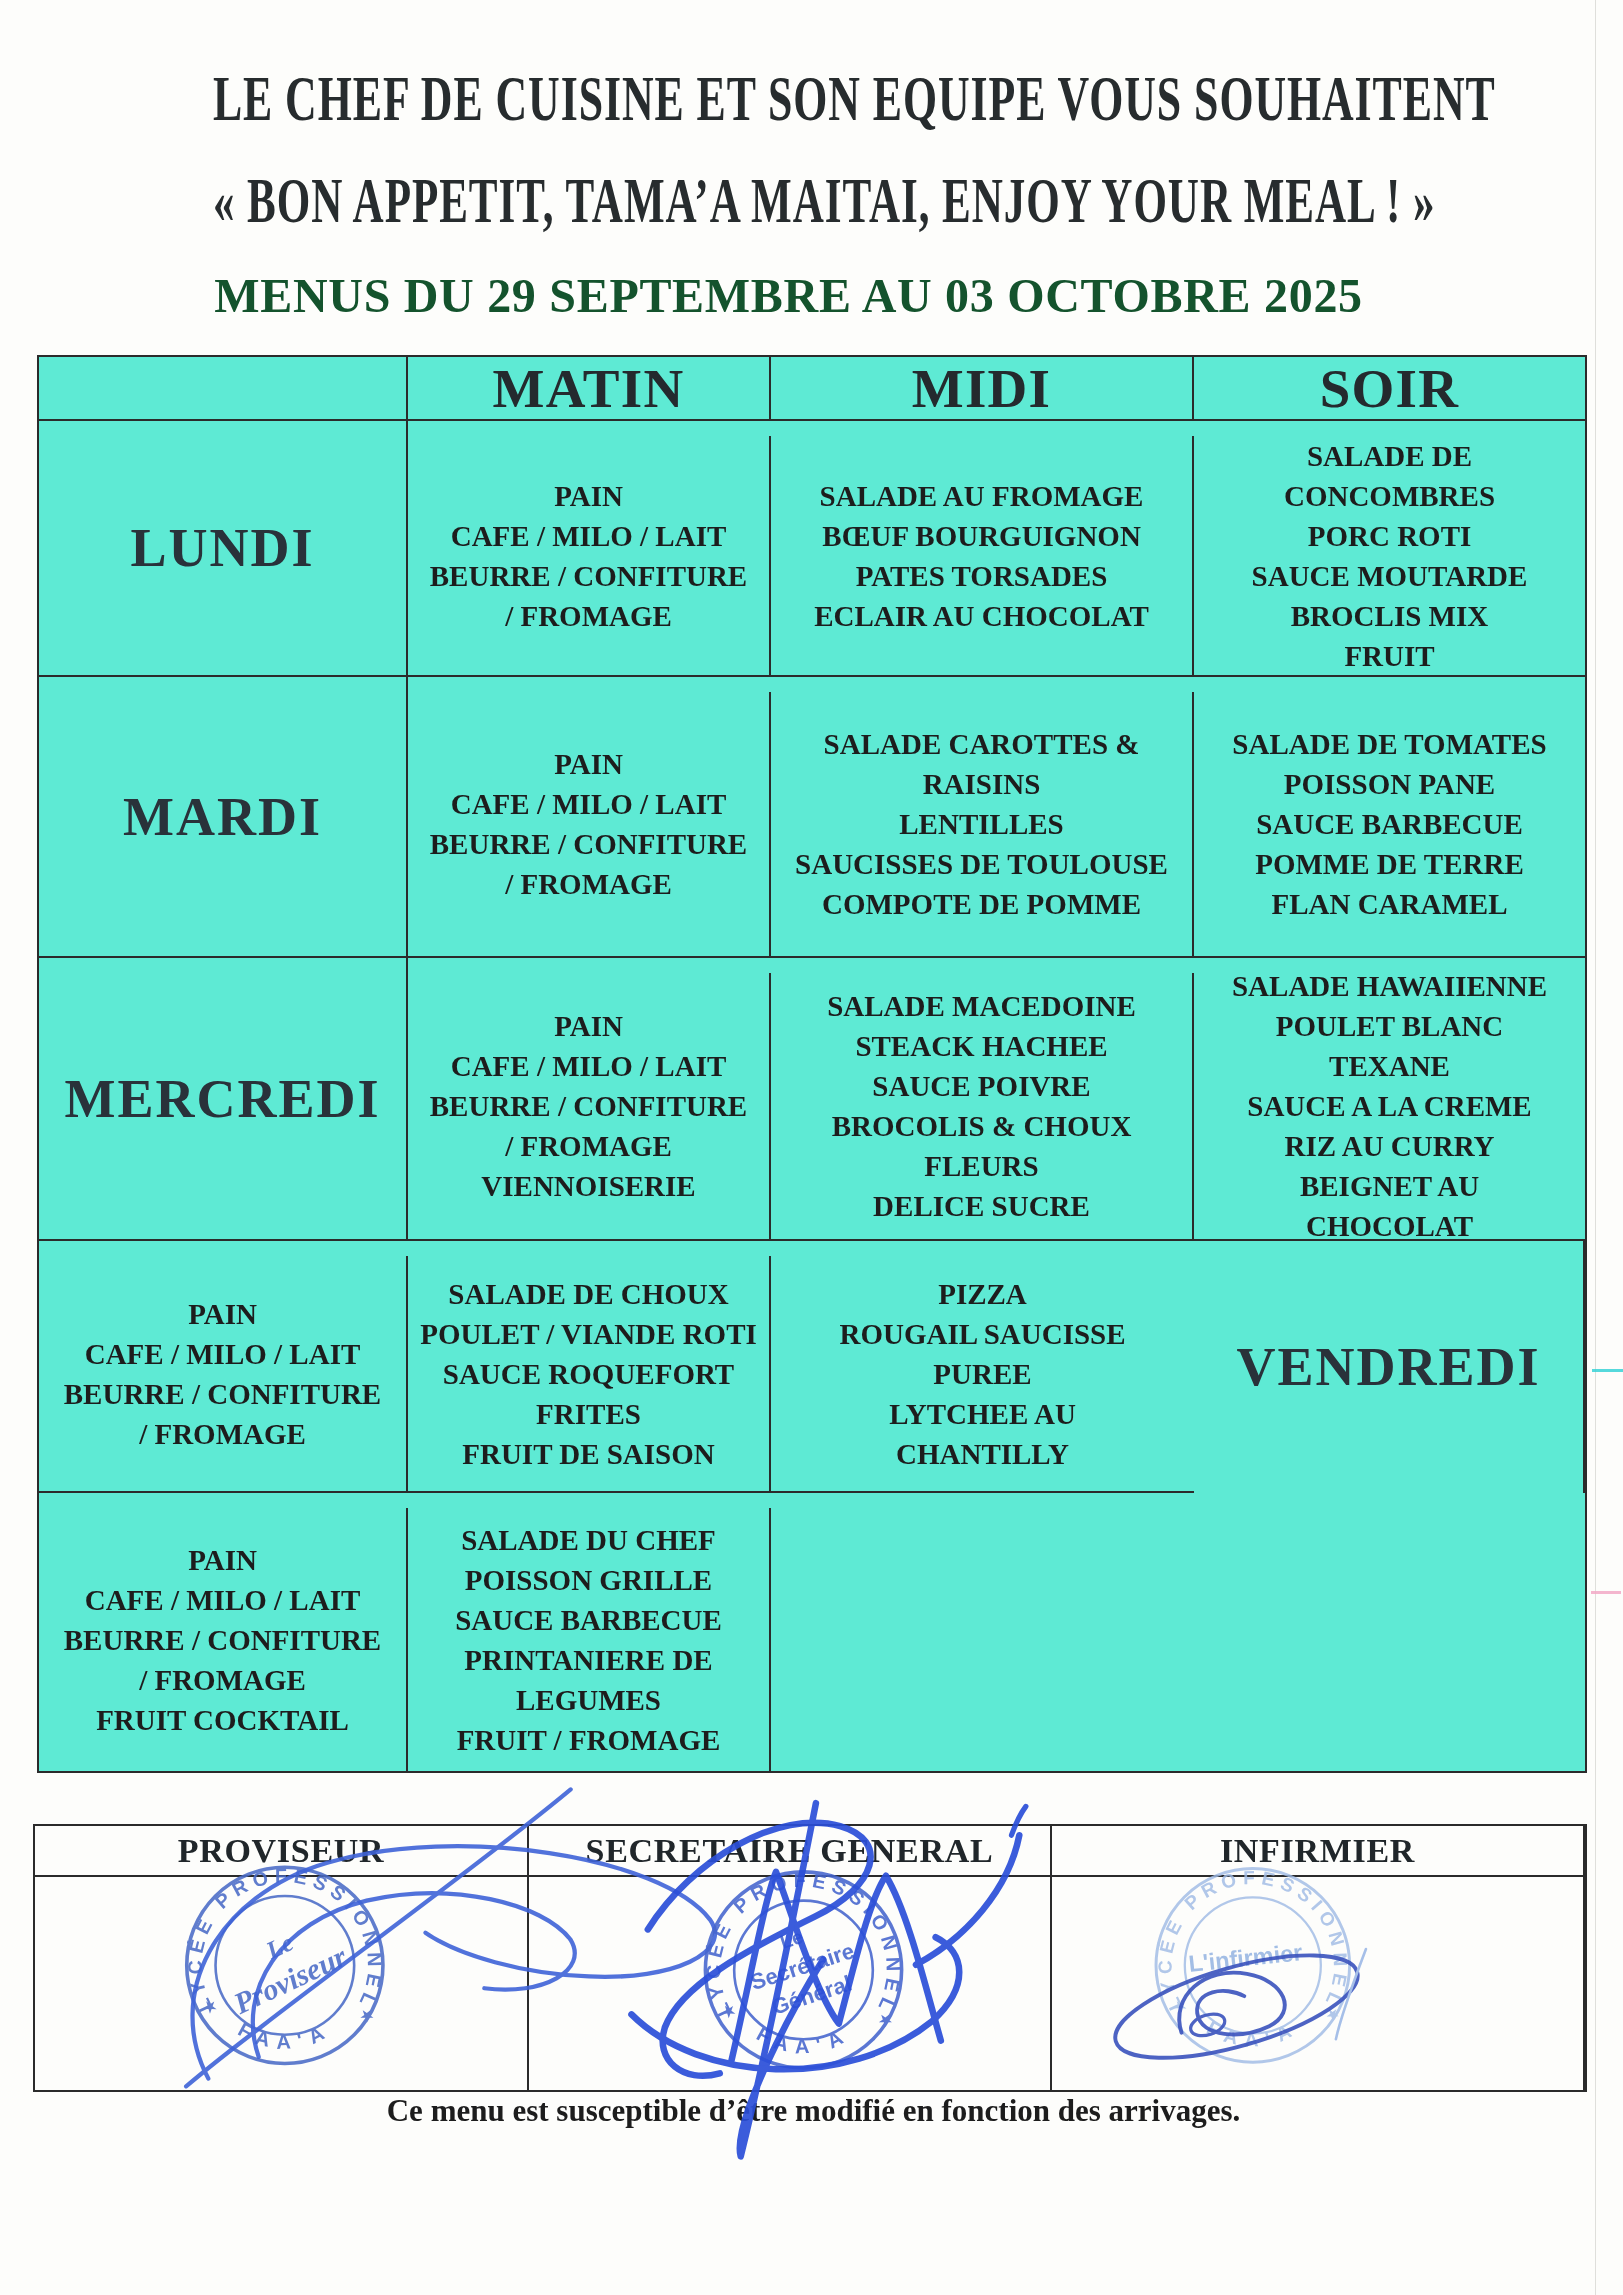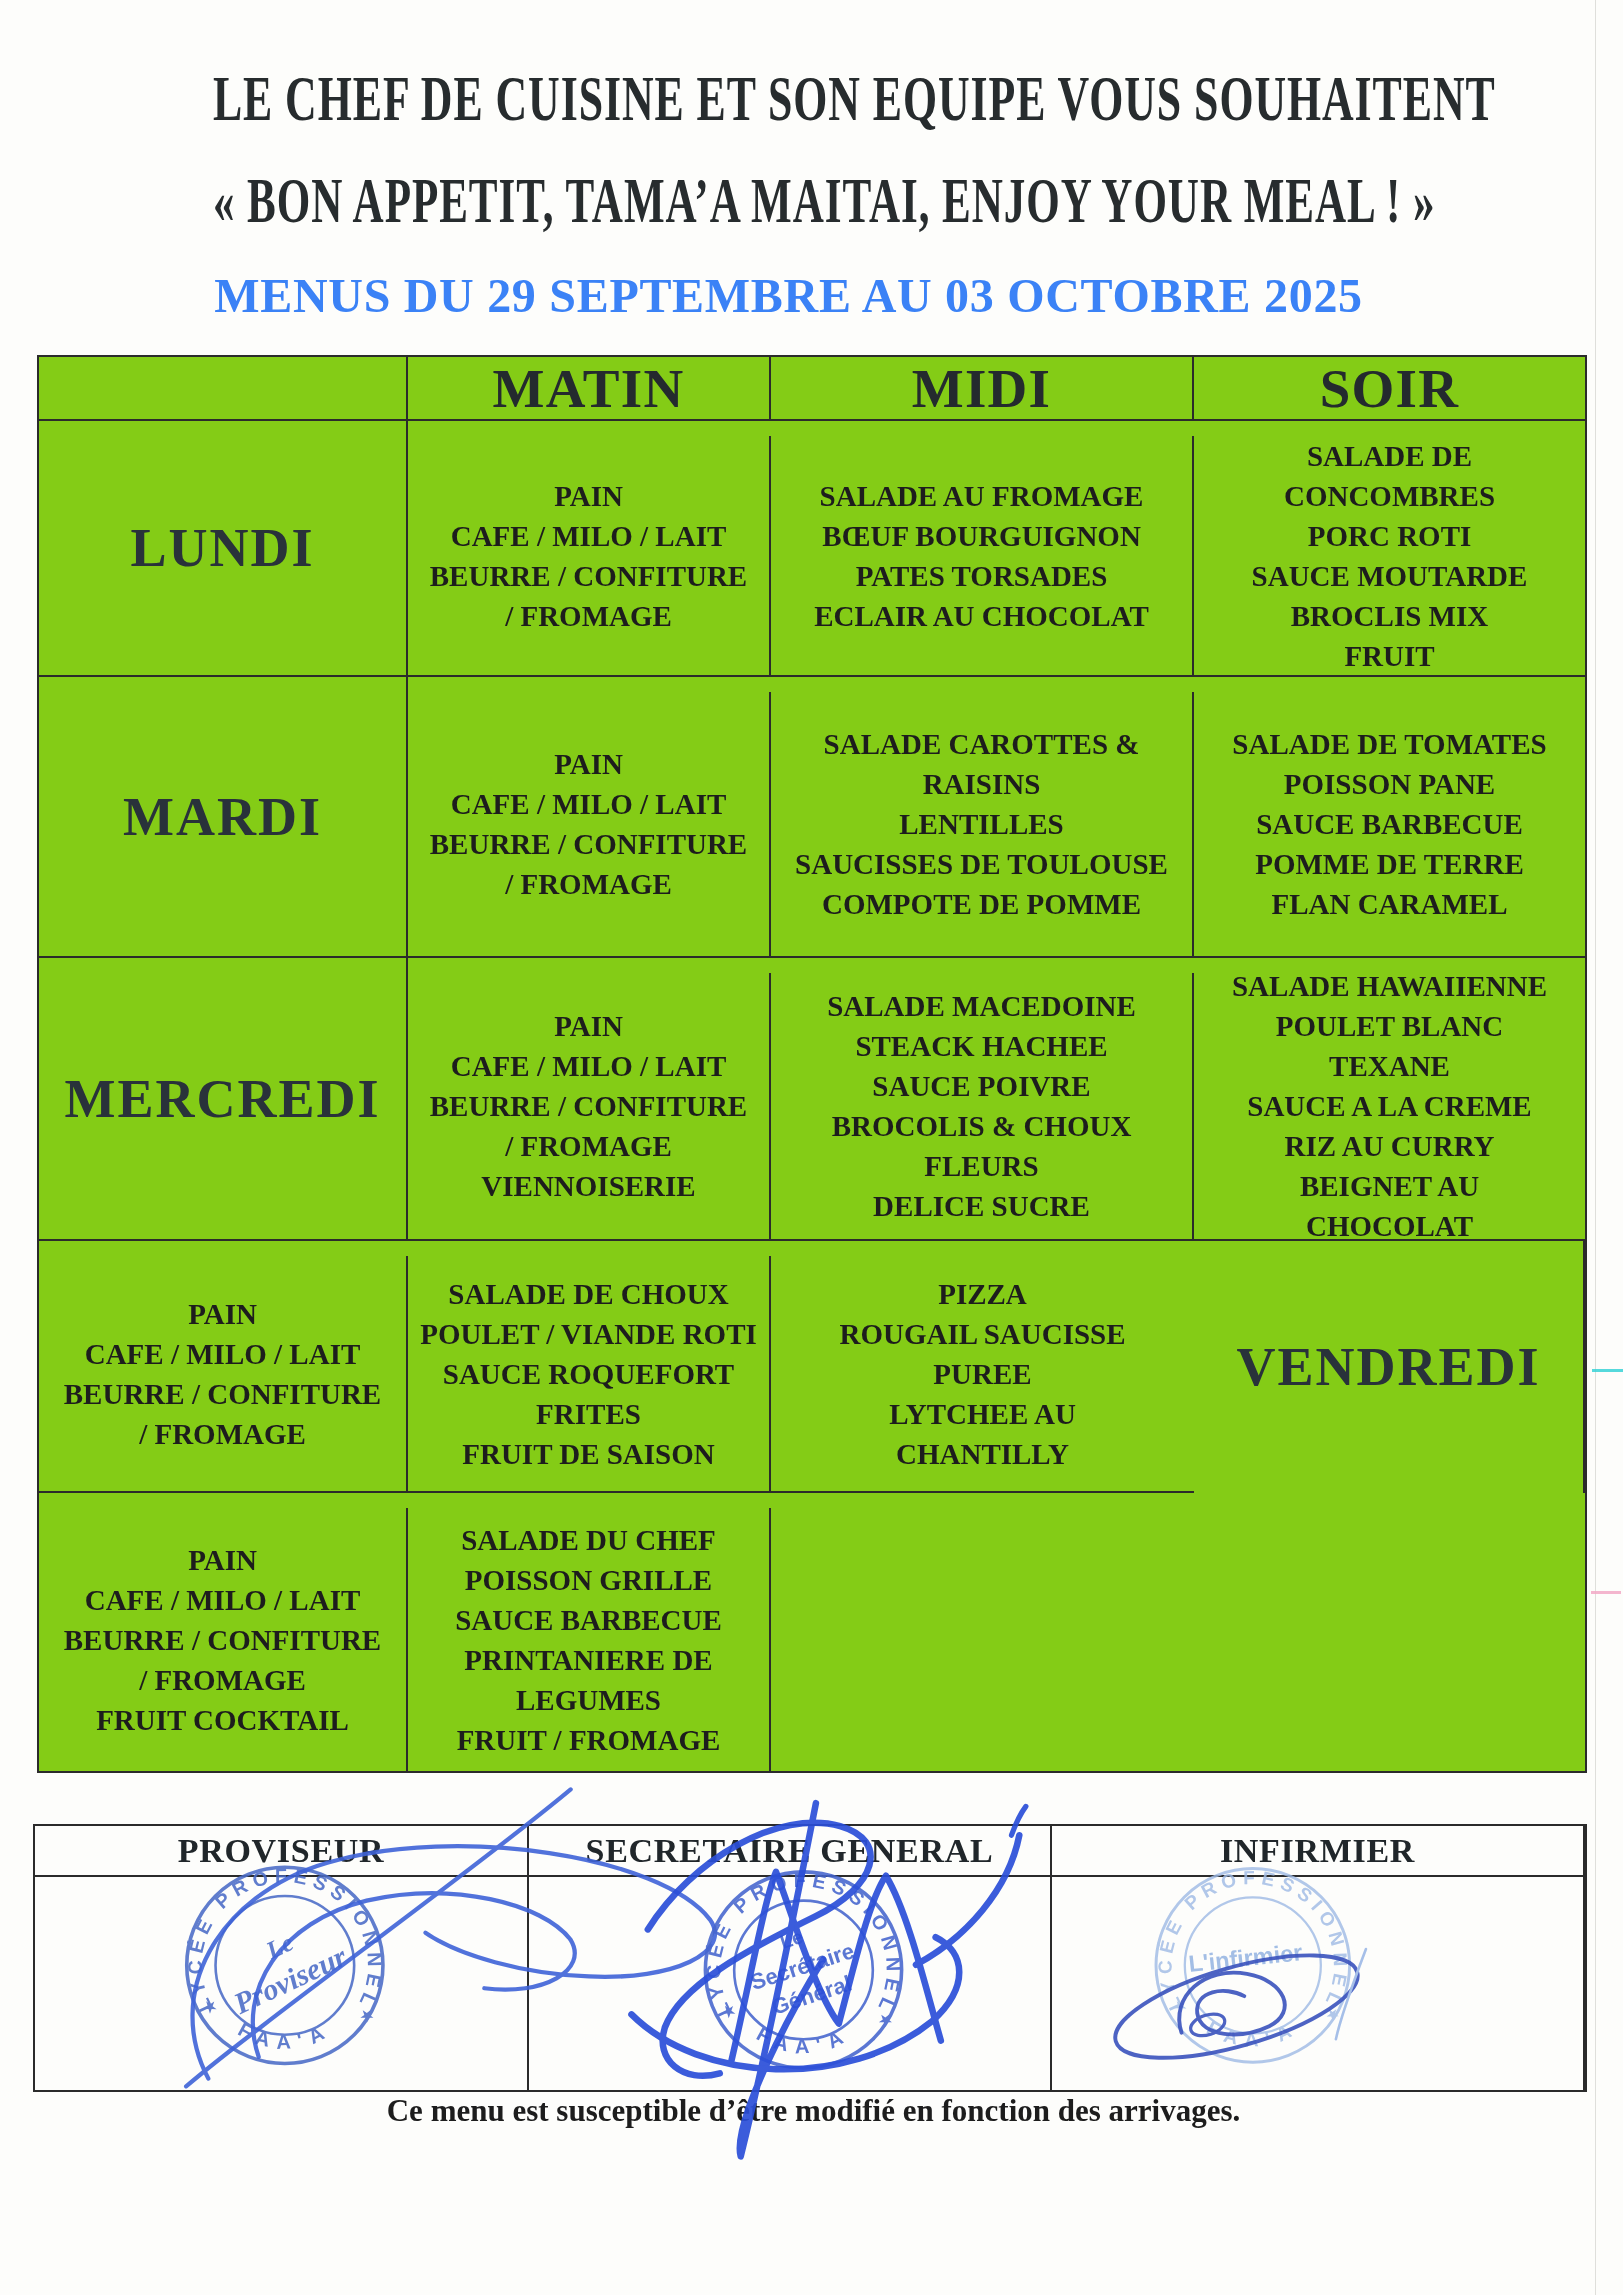--- a/index.html
+++ b/index.html
@@ -17,29 +17,29 @@
     text-align:center;font-weight:bold;white-space:nowrap;
   }
   .deco{
     transform:scaleX(0.73) scaleY(1.06);
     transform-origin:50% 50%;
     letter-spacing:1.3px;
     color:#272c2e;
   }
   .h1{top:65px;font-size:60px;}
   .h2{top:167px;font-size:59px;}
-  .h3{top:268px;font-size:48px;letter-spacing:0.7px;color:#3b82f6;}
+  .h3{top:268px;font-size:48px;letter-spacing:0.7px;color:#14532d;}
   
   .menu-table{
     position:absolute;left:37px;top:355px;
     display:grid;
     grid-template-columns:369px 363px 423px 391px;
     grid-template-rows:64px 256px 281px 283px 252px 278px;
     border:2.6px solid #2b2b2b;
-    background:#84cc16;
+    background:#5eead4;
   }
   .mcell{
     box-sizing:border-box;
     border-right:2px solid #2b2b2b;
     border-bottom:2px solid #2b2b2b;
     display:flex;align-items:center;justify-content:center;
     text-align:center;font-weight:bold;
   }
   .lastcol{border-right:none;}
   .lastrow{border-bottom:none;}

